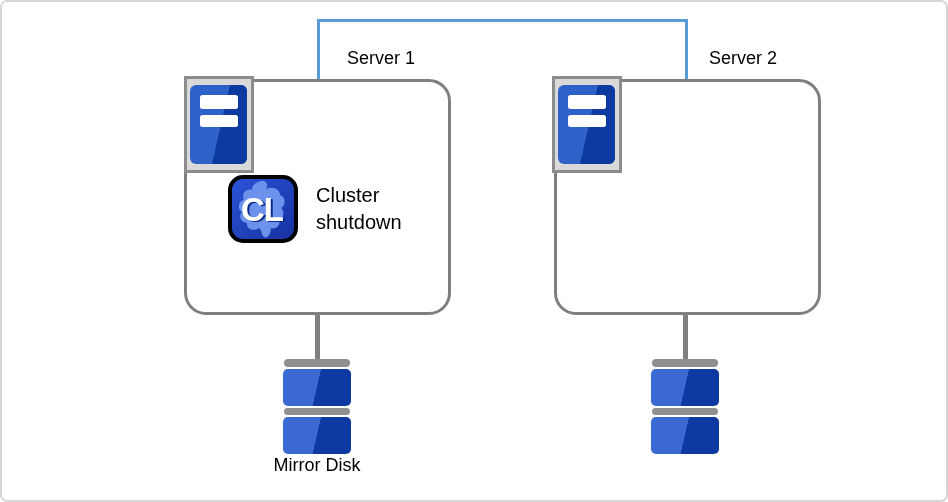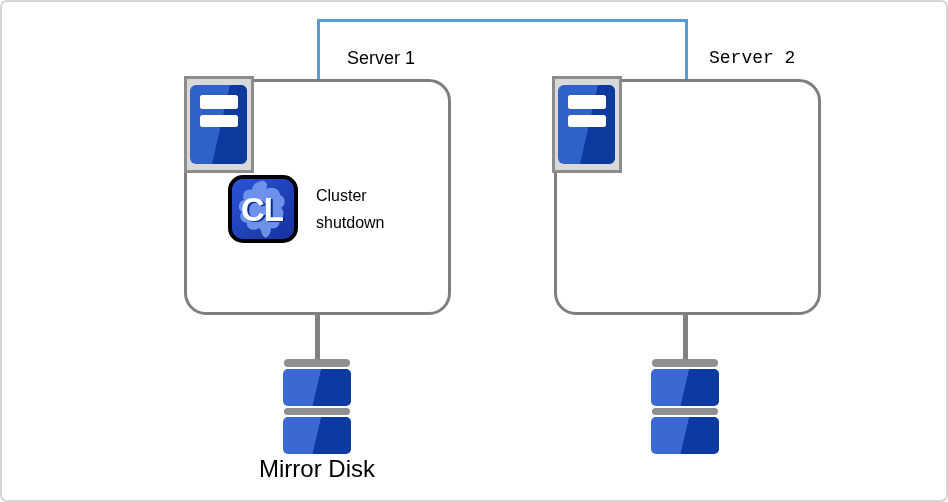--- a/index.html
+++ b/index.html
@@ -35,48 +35,48 @@
     position: absolute; top: 74px;
     width: 70px; height: 97px;
     background: #d9d9d9;
     border: 3px solid #8c8c8c;
     z-index: 3;
     display: flex; align-items: center; justify-content: center;
   }
   .cl-icon { position: absolute; left: 226px; top: 173px; z-index: 4; }
   .cluster-label {
     position: absolute; left: 314px; top: 180px; width: 112px;
-    font-size: 16px; line-height: 27px; color: #000; z-index: 4;
+    font-size: 20px; line-height: 27px; color: #000; z-index: 4;
   }
   .disk {
     position: absolute; top: 357px; width: 68px;
     display: flex; flex-direction: column; align-items: center;
   }
   .disk-bar { width: 66px; height: 8px; border-radius: 4px; background: #8f8f8f; }
   .disk-bar.mid { height: 7px; margin: 2px 0; border-radius: 3.5px; }
   .disk-box {
     width: 68px; height: 37px; border-radius: 5px; margin-top: 2px;
     background: linear-gradient(103deg, #3a6ad1 49.5%, #0d3aa0 50%);
   }
   .mirror-label {
     position: absolute; left: 254px; top: 453px; width: 122px;
-    text-align: center; font-size: 24px; color: #000;
+    text-align: center; font-size: 18px; color: #000;
   }
 </style>
 </head>
 <body>
 
 <div class="canvas">
 
   <div class="line blue-h" style="left:315px; top:17px; width:371px;"></div>
   <div class="line blue-v" style="left:315px; top:17px; height:61px;"></div>
   <div class="line blue-v" style="left:683px; top:17px; height:61px;"></div>
 
   <div class="server-label" style="left:345px;">Server 1</div>
-  <div class="server-label" style="left:707px;font-family:Liberation Mono, monospace;">Server 2</div>
+  <div class="server-label" style="left:707px;">Server 2</div>
 
   <div class="server-box" style="left:182px;"></div>
   <div class="server-box" style="left:552px;"></div>
 
   <div class="line gray-v" style="left:313px; top:310px; height:49px;"></div>
   <div class="line gray-v" style="left:681px; top:310px; height:49px;"></div>
 
   <div class="icon-frame" style="left:182px;">
     <svg width="64" height="91" viewBox="0 0 64 91">
       <defs>

